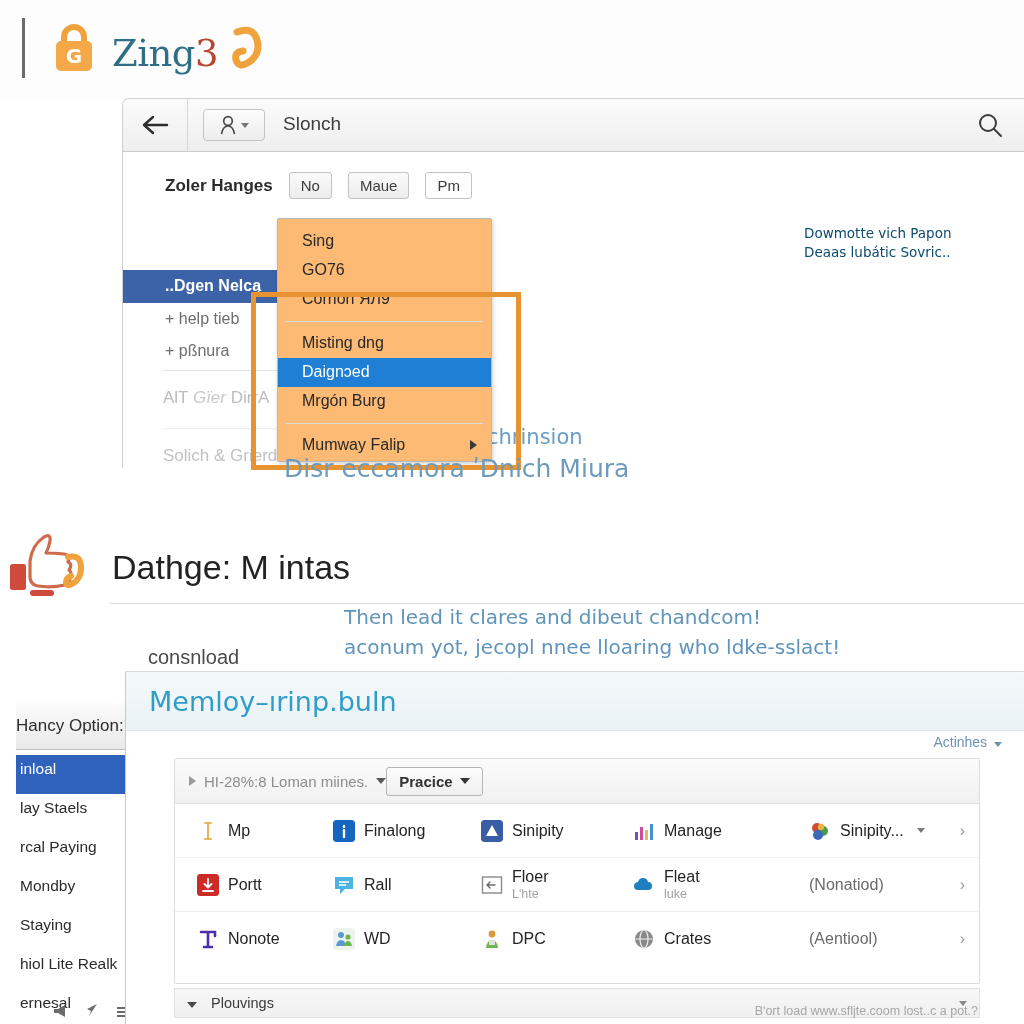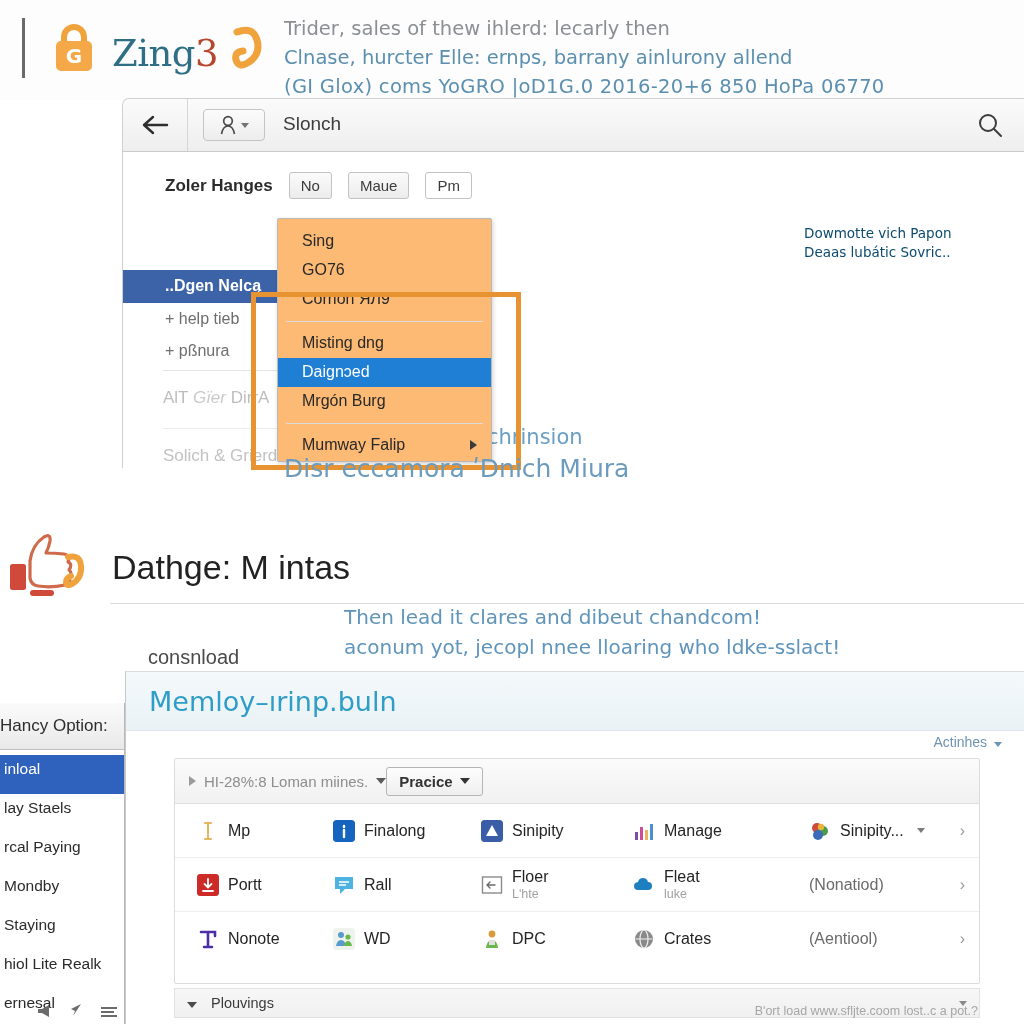--- a/index.html
+++ b/index.html
@@ -192,21 +192,21 @@
     font-family: "DejaVu Sans", sans-serif;
     white-space: nowrap;
   }
   #consnload-label {
     position: absolute; left: 148px; top: 646px;
     font-size: 20px; color: #4a4a4a;
   }
 
   
   #bottom-sidebar {
-    position: absolute; left: 0; top: 703px; width: 125px; height: 321px;
+    position: absolute; left: 16px; top: 703px; width: 125px; height: 321px;
     background: #ffffff; border-right: 1px solid #b8b8b8;
   }
   #sidebar-header {
     height: 47px;
     background: linear-gradient(#fbfbfb, #e9e9e9);
     border-bottom: 1px solid #bfbfbf;
     display: flex; align-items: center;
     font-size: 17px; color: #2d2d2d;
     padding-left: 0;
   }
@@ -319,25 +319,20 @@
   <div id="brand-wordmark">
     <span>Zing</span><span class="tail">3</span>
   </div>
 
   <span id="brand-hook">
     <svg width="40" height="58" viewBox="0 0 40 58">
       <path d="M9 10 q16 -6 20 8 q4 14 -8 22 q-10 7 -13 -2 q-2 -8 7 -9" fill="none" stroke="#f0a33c" stroke-width="7" stroke-linecap="round"></path>
     </svg>
   </span>
 
-  <div id="banner-text">
-    <div class="line1">Trider, sales of thew ihlerd: lecarly then</div>
-    <div class="line2">Clnase, hurcter Elle: ernps, barrany ainlurony allend</div>
-    <div class="line3">(GI Glox) coms   YoGRO |oD1G.0 2016-20+6 850 HoPa 06770</div>
-  </div>
 </div>
 
 <div id="browser-window">
 
   <div id="browser-toolbar">
     <div id="back-button">
       <svg width="30" height="22" viewBox="0 0 30 22">
         <path d="M13 3 L4 11 L13 19 M4 11 H27" fill="none" stroke="#2e2e2e" stroke-width="2.4" stroke-linecap="round" stroke-linejoin="round"></path>
       </svg>
     </div>

